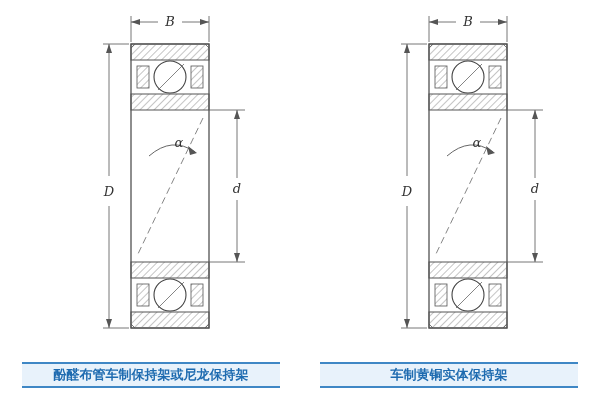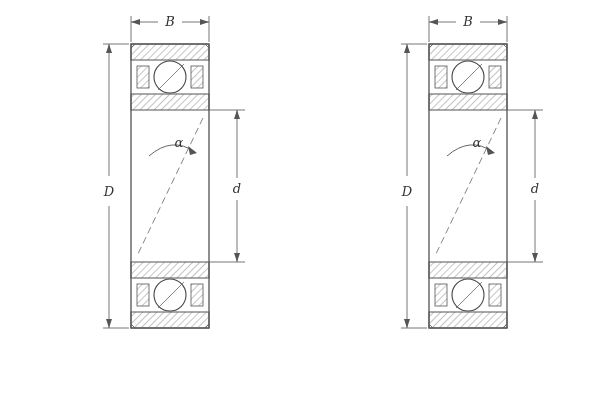--- a/index.html
+++ b/index.html
@@ -101,20 +101,23 @@
       </g>
       <text x="206" y="187" text-anchor="middle" class="dim-label">d</text>
 
       <g>
         <path d="M 118 150 Q 141 130 164 146" stroke="#555" stroke-width="0.9" fill="none"></path>
         <polygon points="166,147 157,140 159,149" fill="#555"></polygon>
       </g>
       <text x="148" y="141" text-anchor="middle" class="dim-label">α</text>
     </svg>
 
+    <div class="caption">
+      <span>酚醛布管车制保持架或尼龙保持架</span>
+    </div>
   </div>
 
   <div class="col">
     <svg width="240" height="352" viewBox="0 0 240 352">
       <defs>
         <pattern id="hatchB" width="5" height="5" patternTransform="rotate(45)" patternUnits="userSpaceOnUse">
           <line x1="0" y1="0" x2="0" y2="5" stroke="#8a8a8a" stroke-width="1"></line>
         </pattern>
       </defs>
 
@@ -183,15 +186,18 @@
       </g>
       <text x="206" y="187" text-anchor="middle" class="dim-label">d</text>
 
       <g>
         <path d="M 118 150 Q 141 130 164 146" stroke="#555" stroke-width="0.9" fill="none"></path>
         <polygon points="166,147 157,140 159,149" fill="#555"></polygon>
       </g>
       <text x="148" y="141" text-anchor="middle" class="dim-label">α</text>
     </svg>
 
+    <div class="caption">
+      <span>车制黄铜实体保持架</span>
+    </div>
   </div>
 
 </div>
 
 </body></html>

